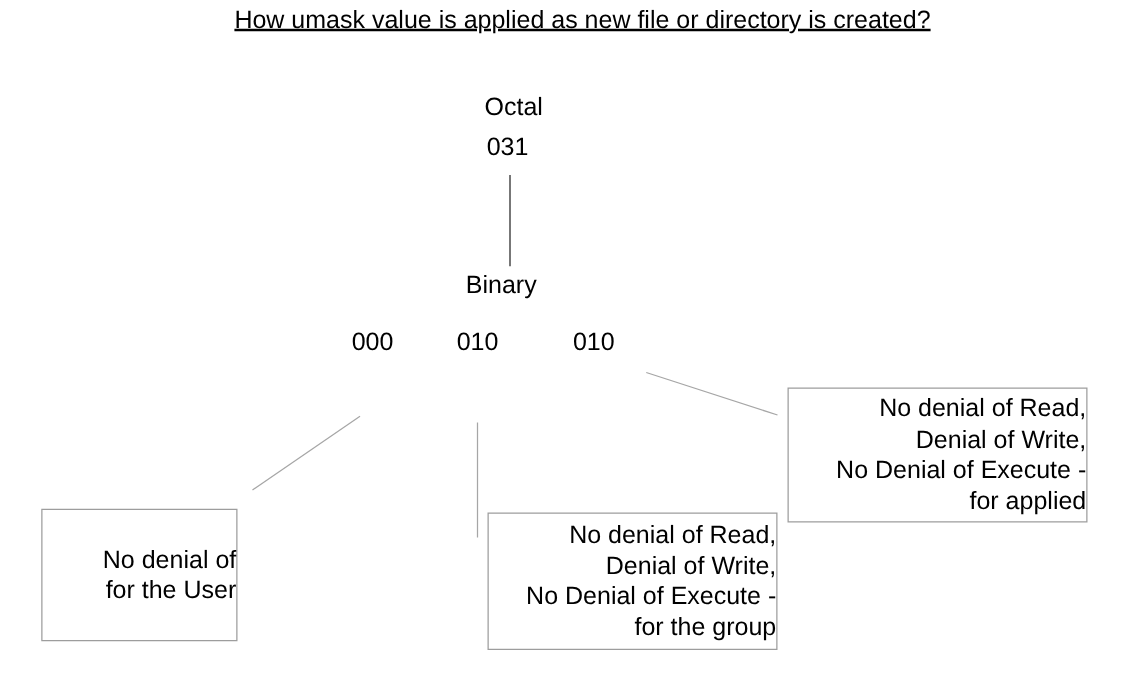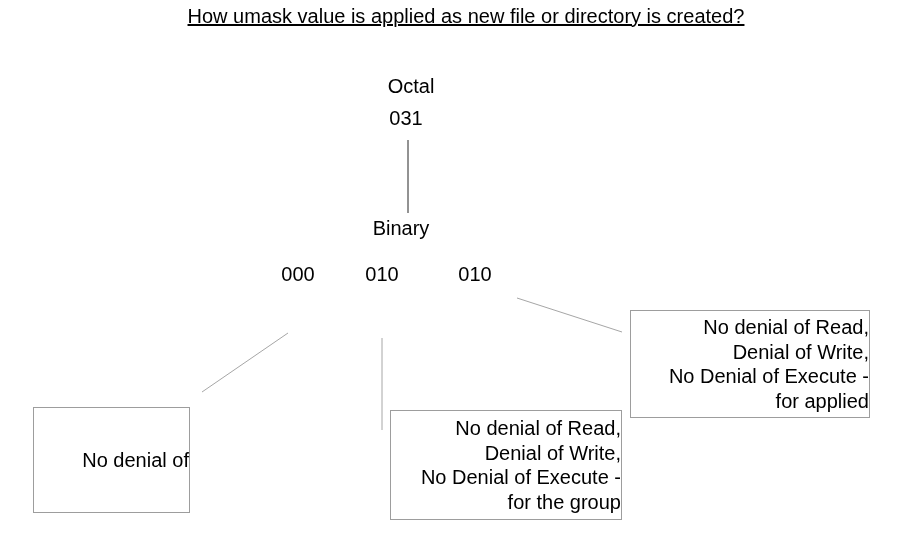--- a/index.html
+++ b/index.html
@@ -79,20 +79,21 @@
   </svg>
 
   <div class="txt binary-label">Binary</div>
 
   <div class="txt bin-user">000</div>
   <div class="txt bin-group">010</div>
   <div class="txt bin-others">010</div>
 
   <div class="box box-user">
     <div>No denial of</div>
+    <div>for the User</div>
   </div>
 
   <div class="box box-group">
     <div>No denial of Read,</div>
     <div>Denial of Write,</div>
     <div>No Denial of Execute -</div>
     <div>for the group</div>
   </div>
 
   <div class="box box-others">

